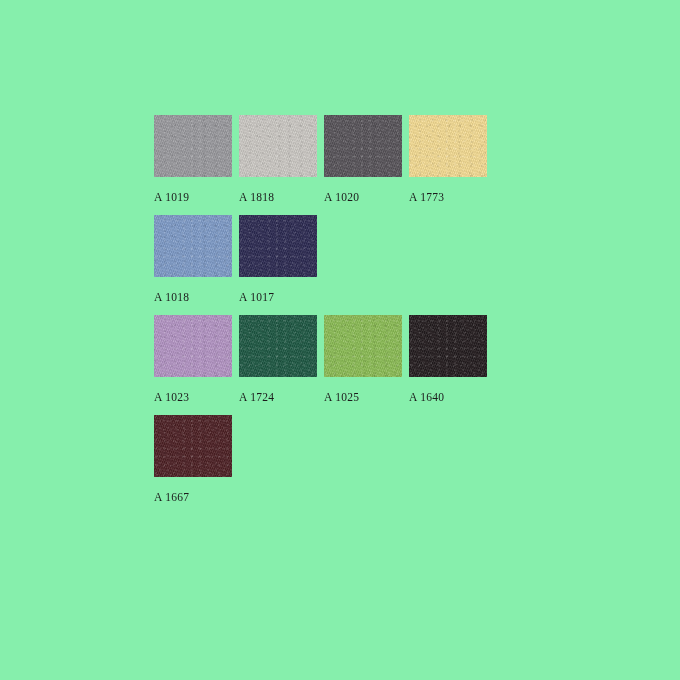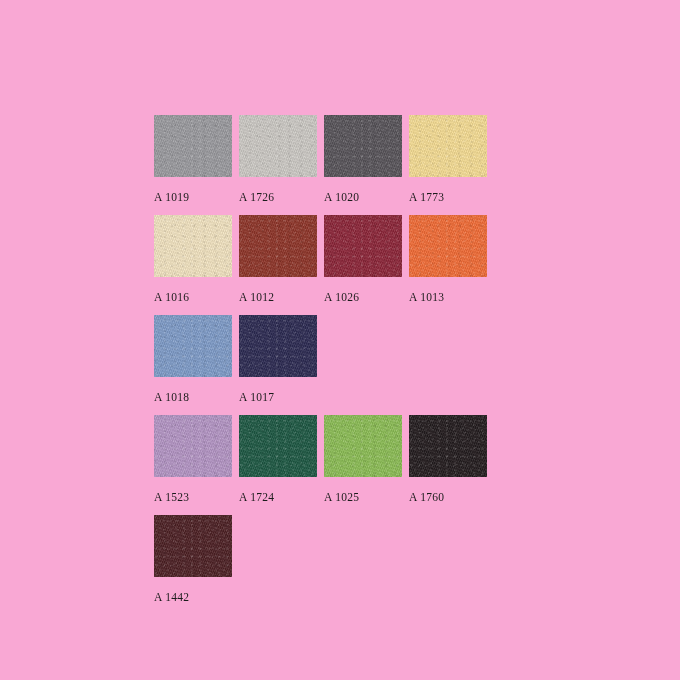--- a/index.html
+++ b/index.html
@@ -10,21 +10,21 @@
   body {
     width: 680px;
     height: 680px;
     font-family: "Liberation Serif", serif;
     overflow: hidden;
   }
   #sheet {
     position: relative;
     width: 680px;
     height: 680px;
-    background: #f9a8d4;
+    background: #86efac;
   }
   #grid {
     position: absolute;
     left: 154px;
     top: 115px;
     width: 400px;
   }
   .swatch-row {
     display: flex;
     flex-direction: row;
@@ -85,82 +85,64 @@
 <div id="sheet">
   <div id="grid">
 
     <div class="swatch-row">
       <div class="swatch-cell">
         <div class="chip" style="background-color: rgb(154, 154, 158);"></div>
         <div class="chip-label">A 1019</div>
       </div>
       <div class="swatch-cell">
         <div class="chip" style="background-color: rgb(204, 201, 196);"></div>
-        <div class="chip-label">A 1726</div>
+        <div class="chip-label">A 1818</div>
       </div>
       <div class="swatch-cell">
         <div class="chip" style="background-color: rgb(87, 83, 89);"></div>
         <div class="chip-label">A 1020</div>
       </div>
       <div class="swatch-cell">
         <div class="chip" style="background-color: rgb(245, 220, 147);"></div>
         <div class="chip-label">A 1773</div>
       </div>
     </div>
 
-    <div class="swatch-row">
-      <div class="swatch-cell">
-        <div class="chip" style="background-color: rgb(242, 227, 192);"></div>
-        <div class="chip-label">A 1016</div>
-      </div>
-      <div class="swatch-cell">
-        <div class="chip" style="background-color: rgb(142, 52, 40);"></div>
-        <div class="chip-label">A 1012</div>
-      </div>
-      <div class="swatch-cell">
-        <div class="chip" style="background-color: rgb(140, 37, 56);"></div>
-        <div class="chip-label">A 1026</div>
-      </div>
-      <div class="swatch-cell">
-        <div class="chip" style="background-color: rgb(241, 107, 53);"></div>
-        <div class="chip-label">A 1013</div>
-      </div>
-    </div>
 
     <div class="swatch-row">
       <div class="swatch-cell">
         <div class="chip" style="background-color: rgb(126, 155, 200);"></div>
         <div class="chip-label">A 1018</div>
       </div>
       <div class="swatch-cell">
         <div class="chip" style="background-color: rgb(44, 42, 82);"></div>
         <div class="chip-label">A 1017</div>
       </div>
     </div>
 
     <div class="swatch-row">
       <div class="swatch-cell">
         <div class="chip" style="background-color: rgb(179, 148, 196);"></div>
-        <div class="chip-label">A 1523</div>
+        <div class="chip-label">A 1023</div>
       </div>
       <div class="swatch-cell">
         <div class="chip" style="background-color: rgb(29, 88, 67);"></div>
         <div class="chip-label">A 1724</div>
       </div>
       <div class="swatch-cell">
         <div class="chip" style="background-color: rgb(139, 188, 84);"></div>
         <div class="chip-label">A 1025</div>
       </div>
       <div class="swatch-cell">
         <div class="chip" style="background-color: rgb(35, 28, 30);"></div>
-        <div class="chip-label">A 1760</div>
+        <div class="chip-label">A 1640</div>
       </div>
     </div>
 
     <div class="swatch-row">
       <div class="swatch-cell">
         <div class="chip" style="background-color: rgb(77, 32, 36);"></div>
-        <div class="chip-label">A 1442</div>
+        <div class="chip-label">A 1667</div>
       </div>
     </div>
 
   </div>
 </div>
 
 </body></html>

